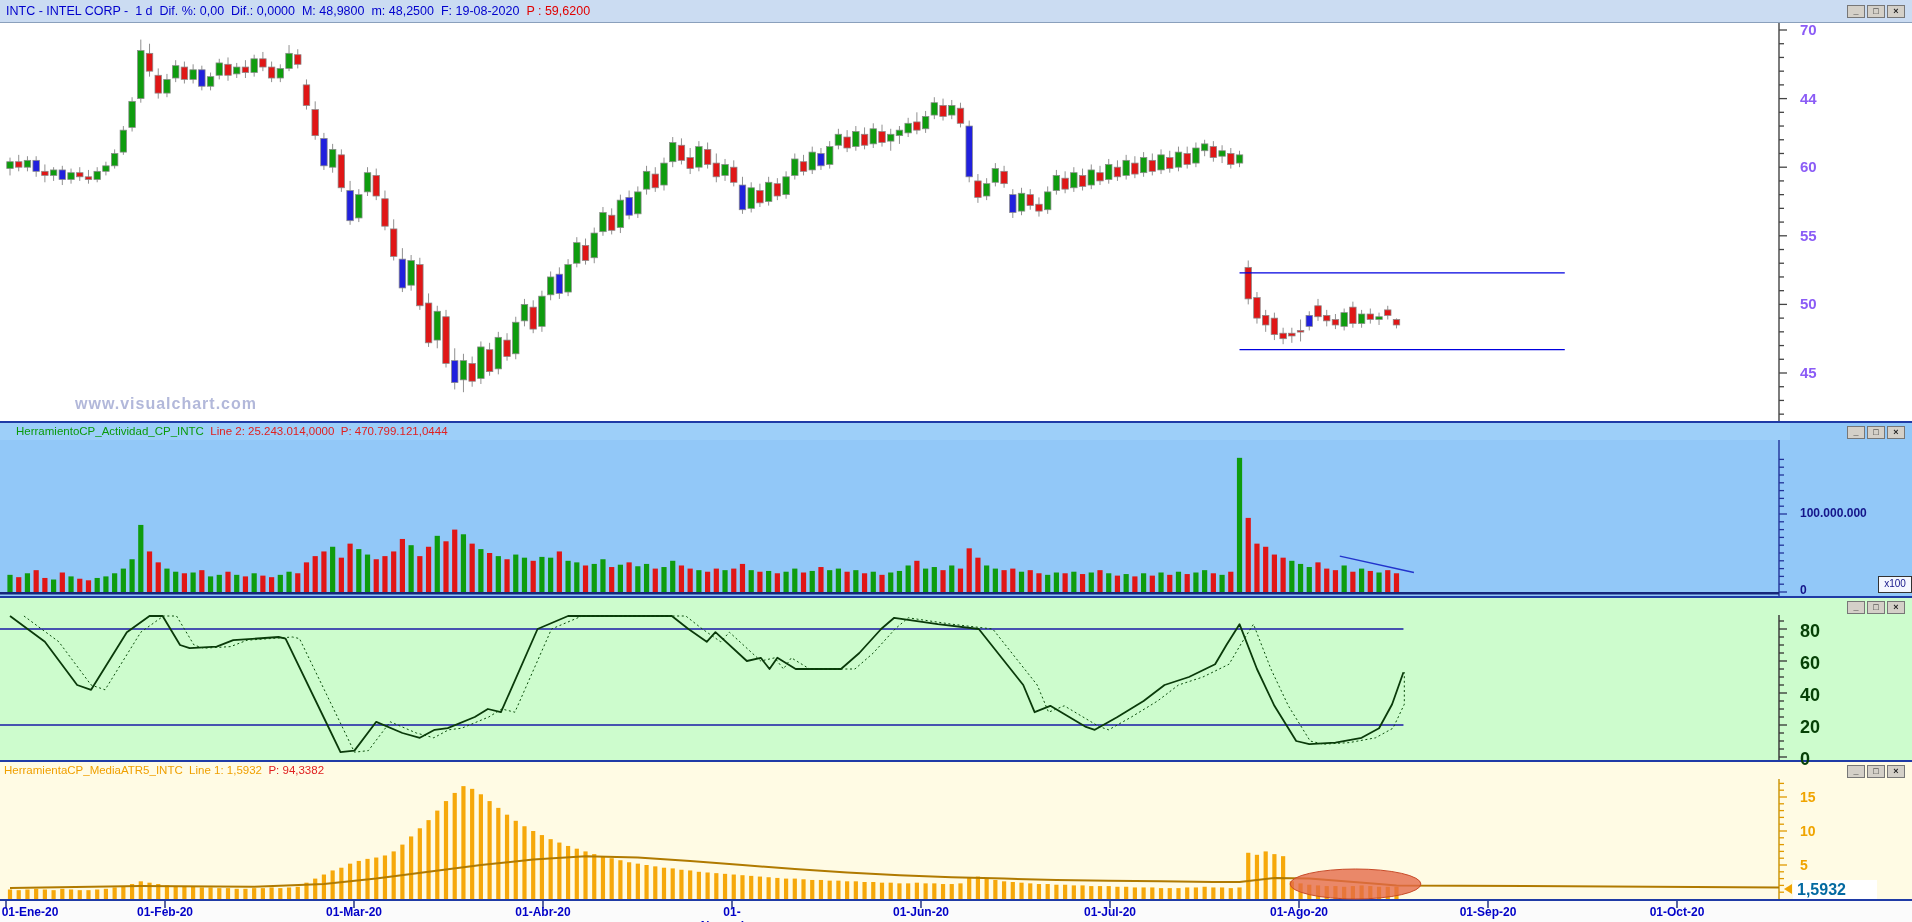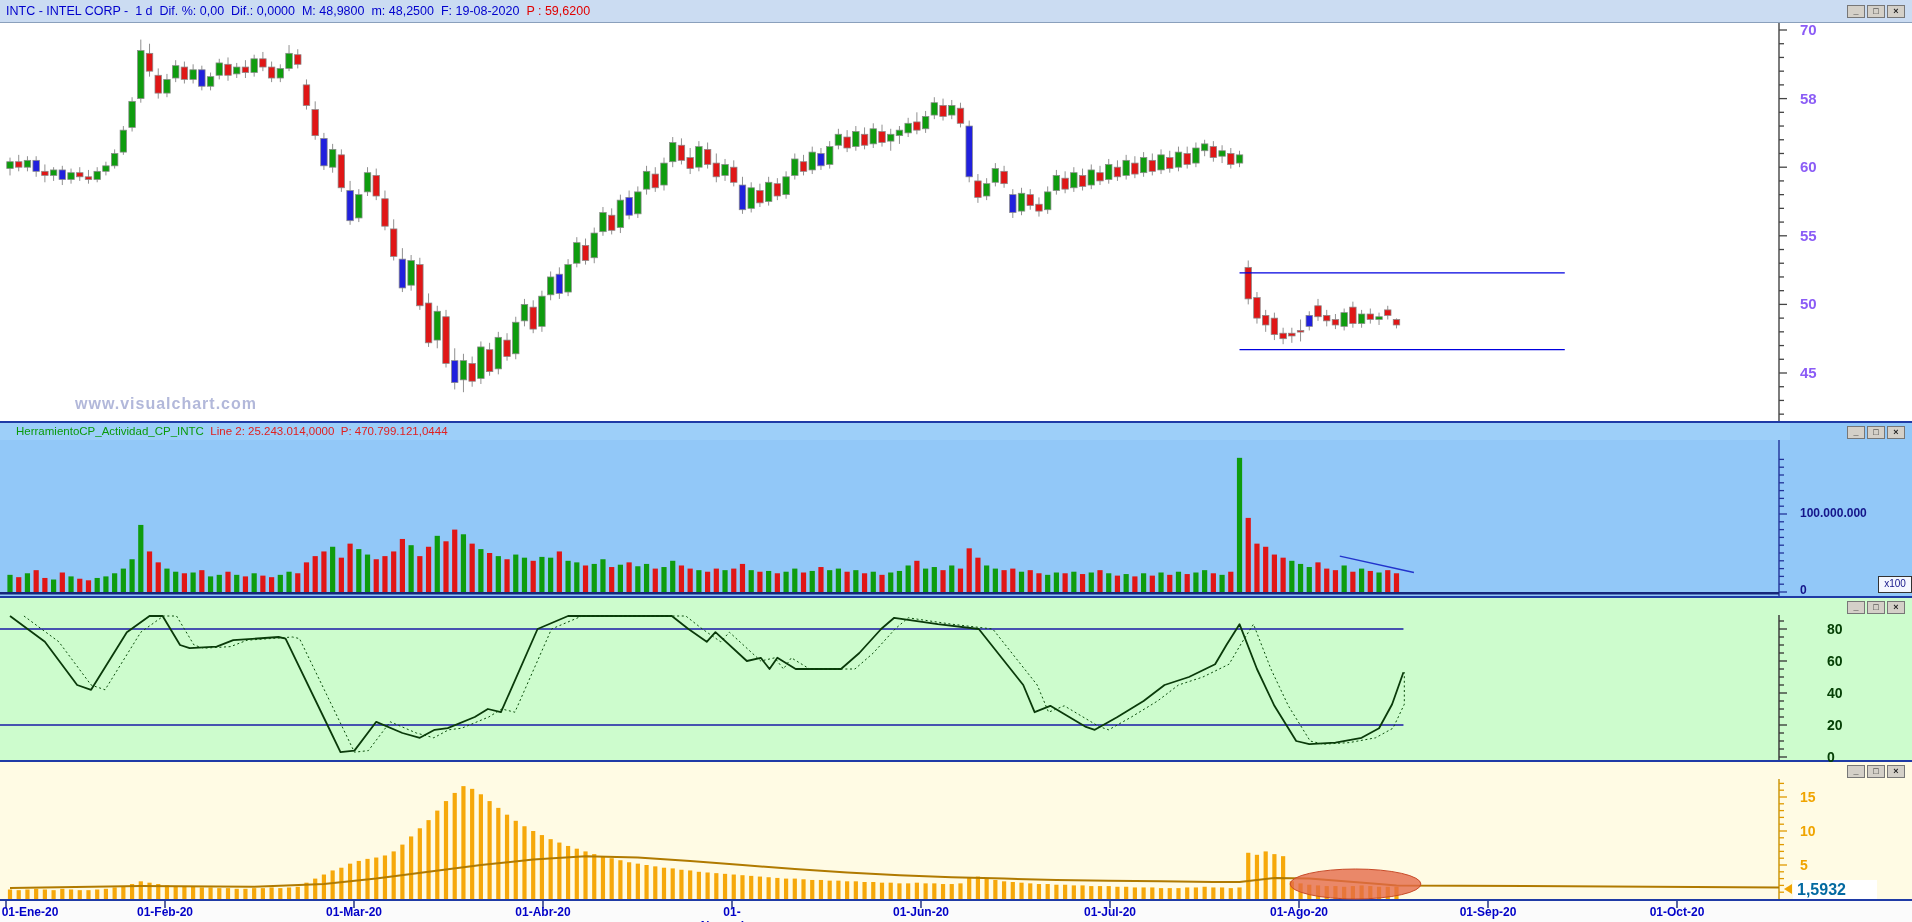--- a/index.html
+++ b/index.html
@@ -16,21 +16,21 @@
   .hdr-stoch{top:598px;background:#cdfccd;}
   .hdr-atr{top:762px;background:#fffbe4;}
   .hn-green{color:#0a9a0a;padding-left:16px;}
   .hv-red{color:#e02020;}
   .hn-black{color:#111;padding-left:4px;}
   .hv-blue{color:#1515cc;}
   .hn-orange{color:#f0a000;padding-left:4px;}
   .axis-label{position:absolute;font-weight:bold;white-space:nowrap;}
   .lbl-price{color:#8b5cf6;font-size:15px;}
   .lbl-vol{color:#15158a;font-size:12px;}
-  .lbl-stoch{color:#064006;font-size:14px;margin-left:27px;}
+  .lbl-stoch{color:#064006;font-size:18px;}
   .lbl-atr{color:#f0a400;font-size:14px;}
   .date-label{position:absolute;top:905px;width:76px;text-align:center;color:#0202c8;
               font-size:12px;font-weight:bold;}
   .watermark{position:absolute;left:75px;top:395px;color:#b2b8da;font-size:16px;
              font-weight:bold;letter-spacing:1px;}
   .win-btns{position:absolute;display:flex;gap:2px;}
   .win-btn{width:18px;height:13px;background:#d4d0c8;border:1px solid #777;
            font-size:9px;line-height:11px;text-align:center;color:#222;box-sizing:border-box;
            font-weight:bold;cursor:default;}
   .x100-box{position:absolute;left:1878px;top:576px;width:32px;height:15px;border:1px solid #333;
@@ -802,31 +802,32 @@
       <line x1="1299" y1="901" x2="1299" y2="908" stroke="#16267a" stroke-width="1.4"></line>
       <line x1="1488" y1="901" x2="1488" y2="908" stroke="#16267a" stroke-width="1.4"></line>
       <line x1="1677" y1="901" x2="1677" y2="908" stroke="#16267a" stroke-width="1.4"></line>
     </svg>
 
   <div class="titlebar"><span class="t-main">INTC - INTEL CORP -  1 d  Dif. %: 0,00  Dif.: 0,0000  M: 48,9800  m: 48,2500  F: 19-08-2020  </span><span class="t-price">P : 59,6200</span></div>
 
   <div class="pane-header hdr-activity"><span class="hn-green">HerramientoCP_Actividad_CP_INTC</span><span class="hv-red">  Line 2: 25.243.014,0000  P: 470.799.121,0444</span></div>
 
 
+  <div class="pane-header hdr-atr"><span class="hn-orange">HerramientaCP_MediaATR5_INTC  Line 1: 1,5932  </span><span class="hv-red">P: 94,3382</span></div>
 
   <div class="watermark">www.visualchart.com</div>
 
   <div class="x100-box">x100</div>
 
   <div class="atr-arrow"></div>
   <div class="atr-current">1,5932</div>
 
   <div id="overlays">
       <div class="axis-label lbl-price" style="left: 1800px; top: 21px;">70</div>
-      <div class="axis-label lbl-price" style="left: 1800px; top: 89.6px;">58</div>
+      <div class="axis-label lbl-price" style="left: 1800px; top: 89.6px;">44</div>
       <div class="axis-label lbl-price" style="left: 1800px; top: 158.2px;">60</div>
       <div class="axis-label lbl-price" style="left: 1800px; top: 226.8px;">55</div>
       <div class="axis-label lbl-price" style="left: 1800px; top: 295.4px;">50</div>
       <div class="axis-label lbl-price" style="left: 1800px; top: 364px;">45</div>
       <div class="axis-label lbl-vol" style="left: 1800px; top: 506px;">100.000.000</div>
       <div class="axis-label lbl-vol" style="left: 1800px; top: 583px;">0</div>
       <div class="axis-label lbl-stoch" style="left: 1800px; top: 621px;">80</div>
       <div class="axis-label lbl-stoch" style="left: 1800px; top: 653px;">60</div>
       <div class="axis-label lbl-stoch" style="left: 1800px; top: 685px;">40</div>
       <div class="axis-label lbl-stoch" style="left: 1800px; top: 717px;">20</div>

